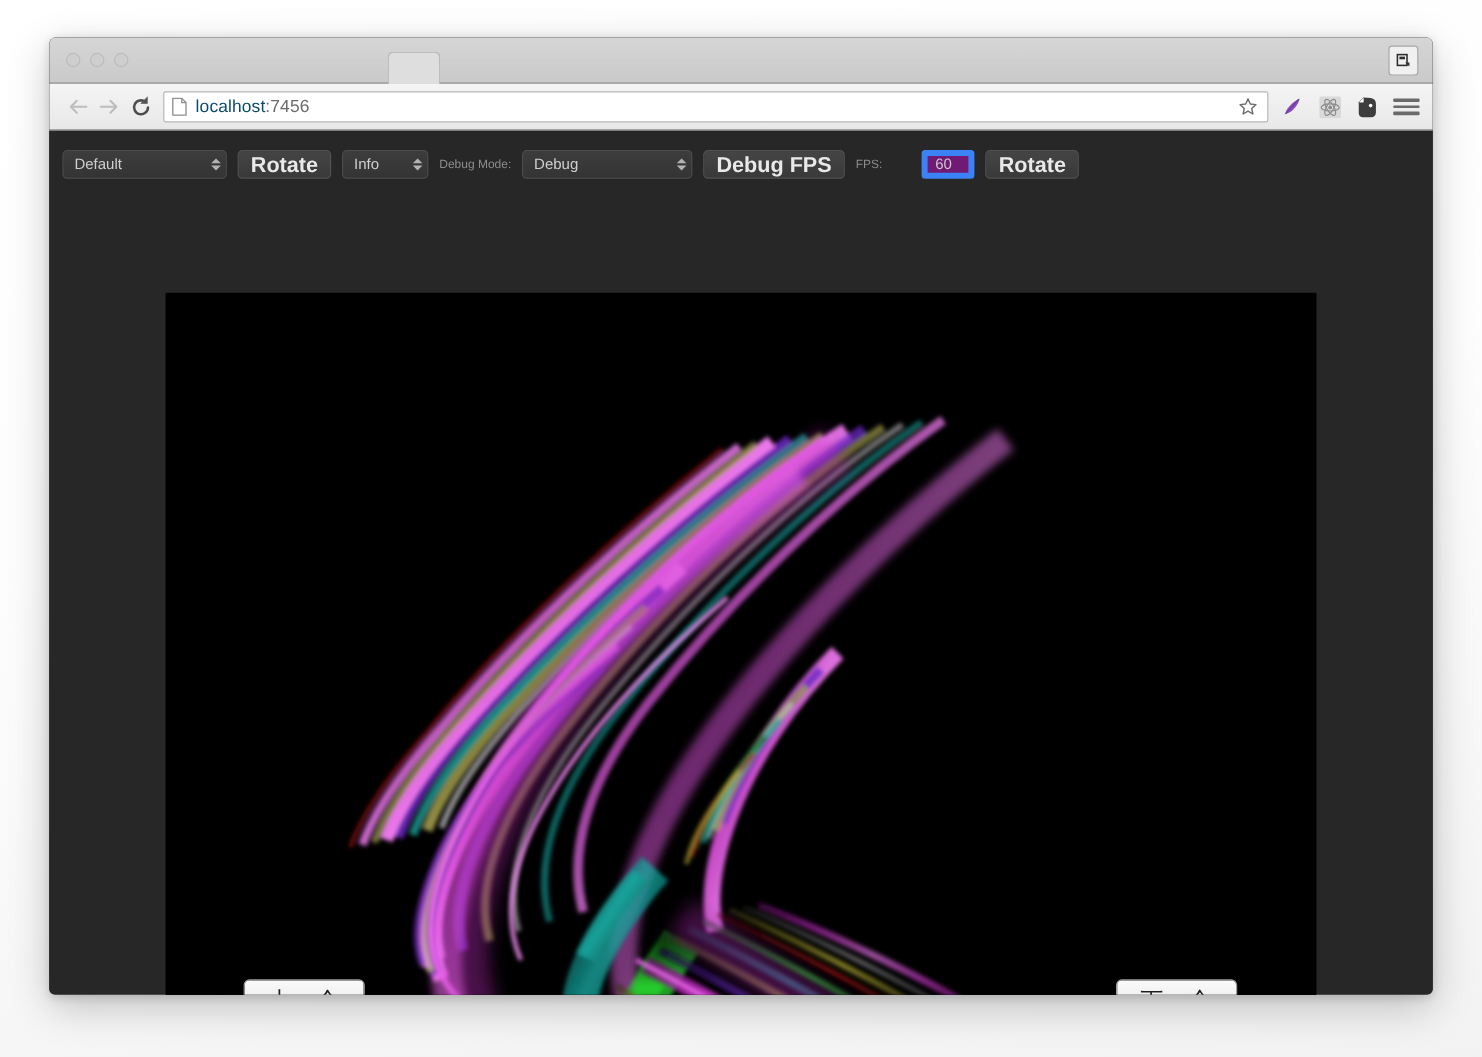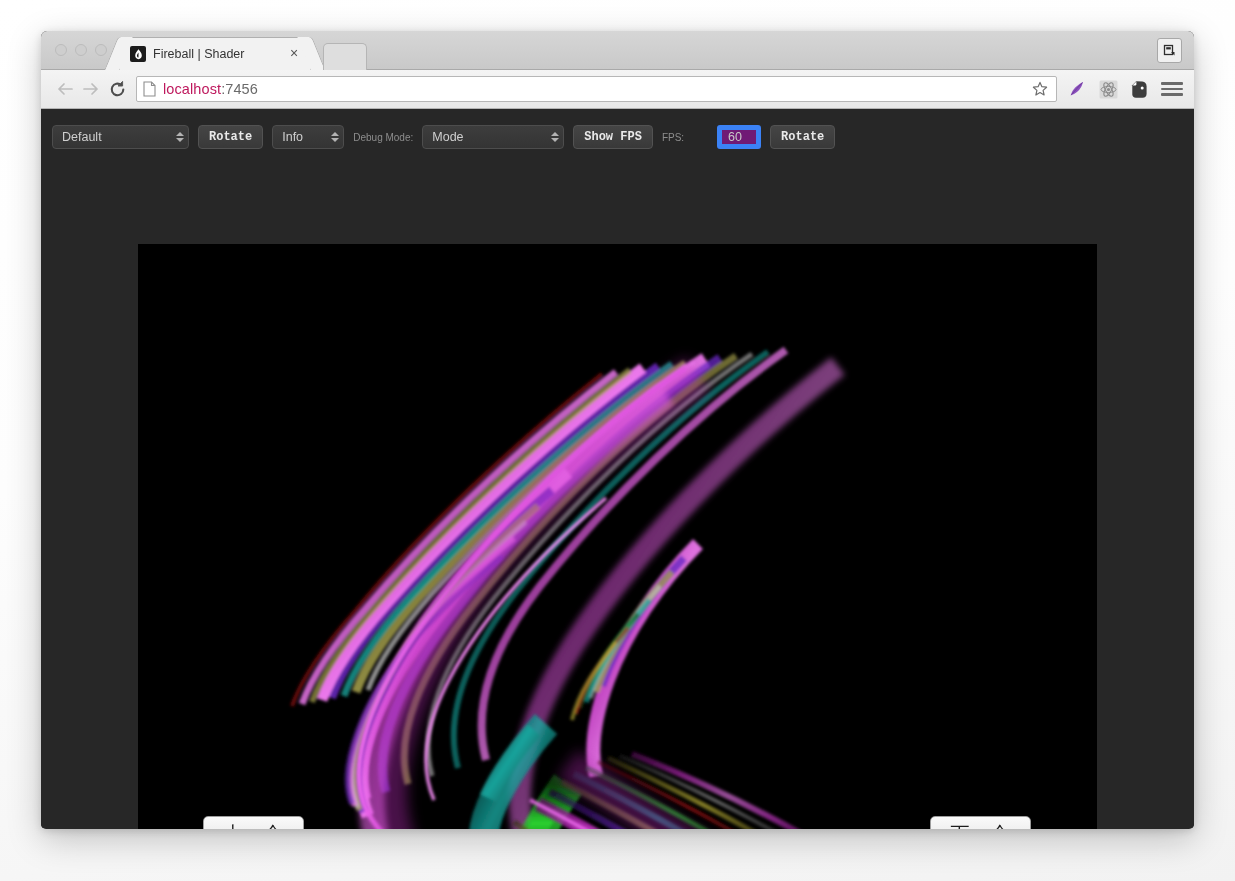--- a/index.html
+++ b/index.html
@@ -161,21 +161,21 @@
     align-items: center;
     padding: 0 6px;
   }
   .page-doc-icon { flex: 0 0 auto; margin-right: 7px; display:flex; }
   .url-text {
     font-size: 14.5px;
     color: #6a6a6a;
     letter-spacing: 0.1px;
     white-space: nowrap;
   }
-  .url-text .host { color: #be185d; }
+  .url-text .host { color: #0c4a6e; }
   .star-btn {
     flex: 0 0 auto;
     width: 20px; height: 20px;
     display:flex; align-items:center; justify-content:center;
   }
 
   .ext-icons { display: flex; align-items: center; gap: 11px; margin-left: 10px; }
   .ext-icon { width: 20px; height: 20px; display:flex; align-items:center; justify-content:center; }
   .menu-btn { width: 22px; height: 22px; display:flex; flex-direction:column; justify-content:center; gap:3px; margin-left:12px;}
   .menu-btn span { display:block; height:2.5px; background:#6a6a6a; border-radius:1px; }
@@ -216,25 +216,24 @@
   .sel-arrows i.up { border-bottom:4px solid #b3b3b3; }
   .sel-arrows i.dn { border-top:4px solid #b3b3b3; }
 
   .ctl-btn {
     background: linear-gradient(to bottom, #454545, #393939);
     border: 1px solid #525252;
     border-radius: 4px;
     height: 24px;
     padding: 0 10px;
     color: #e9e9e9;
-    font-size: 12px;
+    font-size: 18px;
     font-weight: bold;
     display: flex;
     align-items: center;
-    font-family: Liberation Mono, monospace;
   }
 
   .ctl-label {
     color: #8d8d8d;
     font-size: 10px;
     white-space: nowrap;
   }
 
   .ctl-input {
     background: #701a75;
@@ -303,30 +302,20 @@
 
 <div class="browser-window">
 
   <div class="tab-strip">
     <div class="traffic-lights">
       <div class="traffic-light"></div>
       <div class="traffic-light"></div>
       <div class="traffic-light"></div>
     </div>
 
-    <div class="tab">
-      <span class="favicon">
-        <svg width="13" height="13" viewBox="0 0 13 13">
-          <path d="M6.5 1.3 C5.0 3.6 3.2 5.1 3.2 7.6 C3.2 9.6 4.6 11.2 6.5 11.2 C8.4 11.2 9.8 9.6 9.8 7.6 C9.8 5.1 8.0 3.6 6.5 1.3 Z" fill="#ffffff"></path>
-          <path d="M6.5 4.6 C5.8 5.8 5.0 6.6 5.0 7.8 C5.0 8.8 5.7 9.6 6.5 9.6 Z" fill="#1c1c1c"></path>
-        </svg>
-      </span>
-      <span class="tab-title">Fireball | Shader</span>
-      <span class="tab-close">×</span>
-    </div>
 
     <div class="tab-ghost"></div>
 
     <div class="win-extra-btn">
       <svg width="13" height="13" viewBox="0 0 13 13">
         <rect x="1.5" y="1.5" width="8" height="9" fill="none" stroke="#2e2e2e" stroke-width="1.3"></rect>
         <rect x="3.2" y="3.2" width="4.6" height="2.2" fill="#2e2e2e"></rect>
         <path d="M8 8 L11.5 11.5 L11.5 8 Z" fill="#2e2e2e"></path>
       </svg>
     </div>
@@ -418,28 +407,28 @@
         <span class="sel-label">Info</span>
         <span class="sel-arrows">
             <i class="up"></i>
             <i class="dn"></i>
           </span>
       </div>
 
       <div class="ctl-label">Debug Mode:</div>
 
       <div class="ctl-select medium">
-        <span class="sel-label">Mode</span>
+        <span class="sel-label">Debug</span>
         <span class="sel-arrows">
             <i class="up"></i>
             <i class="dn"></i>
           </span>
       </div>
 
-      <div class="ctl-btn">Show FPS</div>
+      <div class="ctl-btn">Debug FPS</div>
 
       <div class="ctl-label">FPS:</div>
 
       <div class="ctl-input">60</div>
 
       <div class="ctl-btn">Rotate</div>
     </div>
 
     <div class="stage">
 

